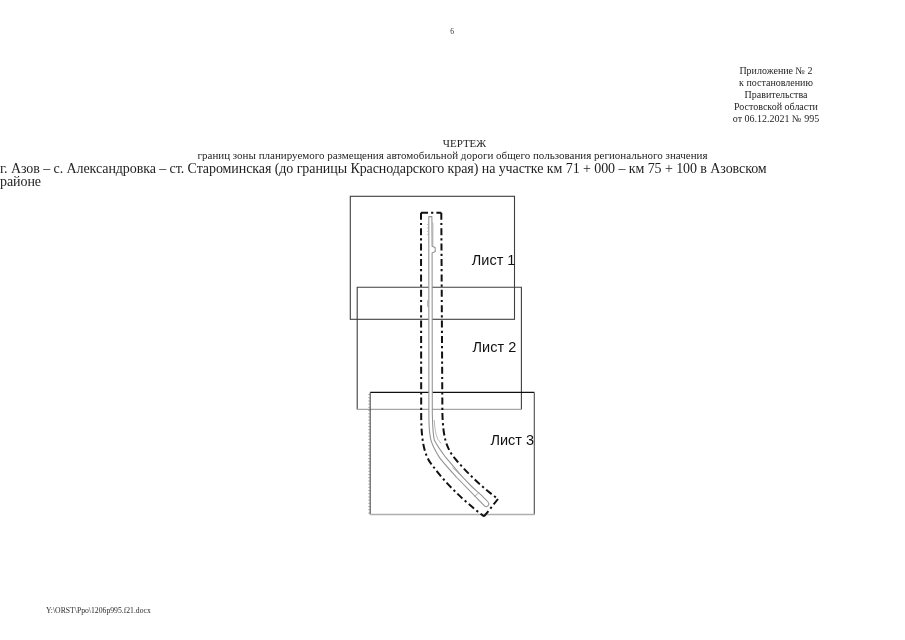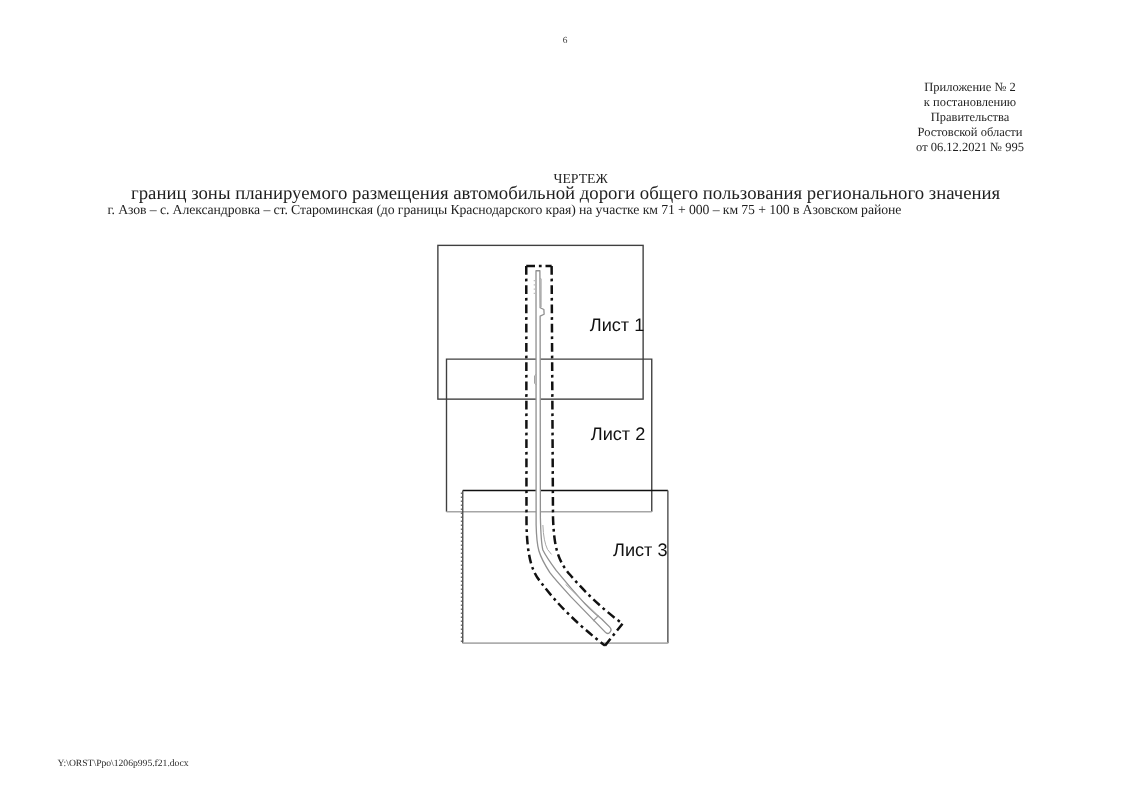--- a/index.html
+++ b/index.html
@@ -15,23 +15,23 @@
 <div class="abs" style="left:690px;top:64.6px;width:172px;text-align:center;font-size:10px;line-height:12px;color:#1f1f1f;">
 Приложение № 2<br>
 к постановлению<br>
 Правительства<br>
 Ростовской области<br>
 от 06.12.2021 № 995
 </div>
 
 <div class="abs" id="t1" style="left:0px;top:136.8px;width:905px;text-align:center;font-size:11px;line-height:13px;color:#1f1f1f;margin-left:12px;">ЧЕРТЕЖ</div>
 
-<div class="abs" id="t2" style="left:0px;top:148.8px;width:905px;text-align:center;font-size:15px;line-height:13px;color:#1f1f1f;">границ зоны планируемого размещения автомобильной дороги общего пользования регионального значения</div>
+<div class="abs" id="t2" style="left:0px;top:148.8px;width:905px;text-align:center;font-size:11px;line-height:13px;color:#1f1f1f;">границ зоны планируемого размещения автомобильной дороги общего пользования регионального значения</div>
 
-<div class="abs" id="t3" style="left:0px;top:162.4px;width:807px;text-align:center;font-size:11px;line-height:13px;letter-spacing:-0.08px;color:#1f1f1f;">г. Азов – с. Александровка – ст. Староминская (до границы Краснодарского края) на участке км 71 + 000 – км 75 + 100 в Азовском районе</div>
+<div class="abs" id="t3" style="left:0px;top:162.4px;width:807px;text-align:left;font-size:14px;line-height:13px;letter-spacing:-0.08px;color:#1f1f1f;">г. Азов – с. Александровка – ст. Староминская (до границы Краснодарского края) на участке км 71 + 000 – км 75 + 100 в Азовском районе</div>
 
 <svg class="abs" style="left:0;top:0;" width="905" height="640" viewBox="0 0 905 640">
 
   <rect x="350.3" y="196.3" width="164.2" height="123" fill="none" stroke="#3f3f3f" stroke-width="1.1"></rect>
 
   <path d="M357.2,409.4 V287.3 H521.4 V409.4" fill="none" stroke="#3f3f3f" stroke-width="1.1"></path>
 
   <path d="M357.2,409.4 H521.4" fill="none" stroke="#a6a6a6" stroke-width="1.3"></path>
 
   <path d="M370.2,392.4 H534.3" fill="none" stroke="#101010" stroke-width="1.3"></path>

